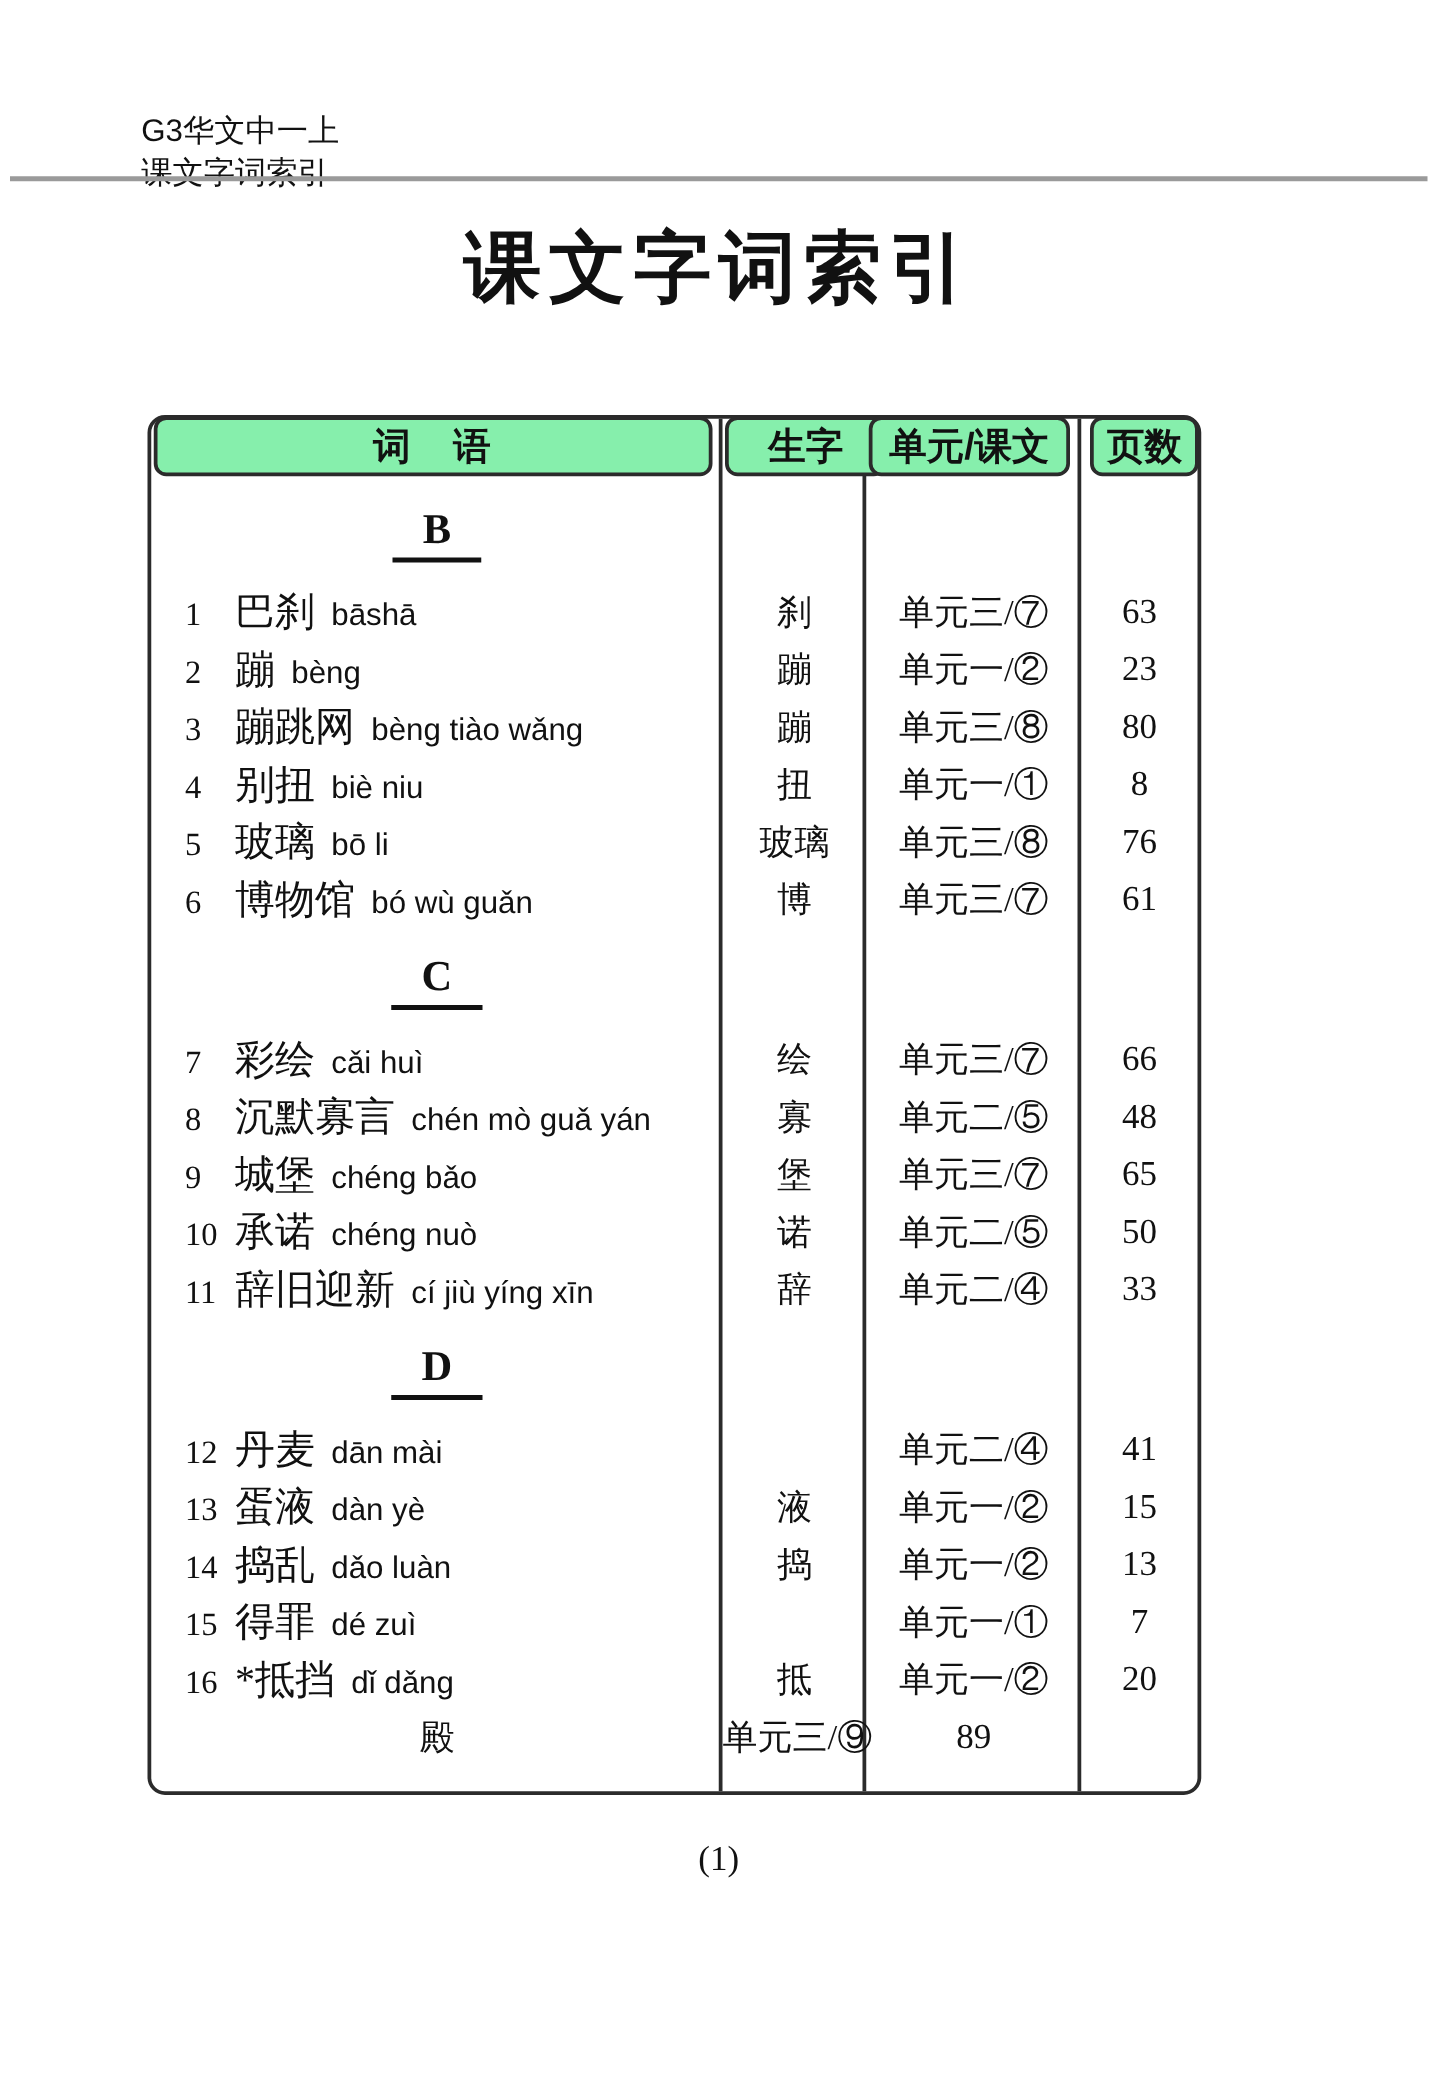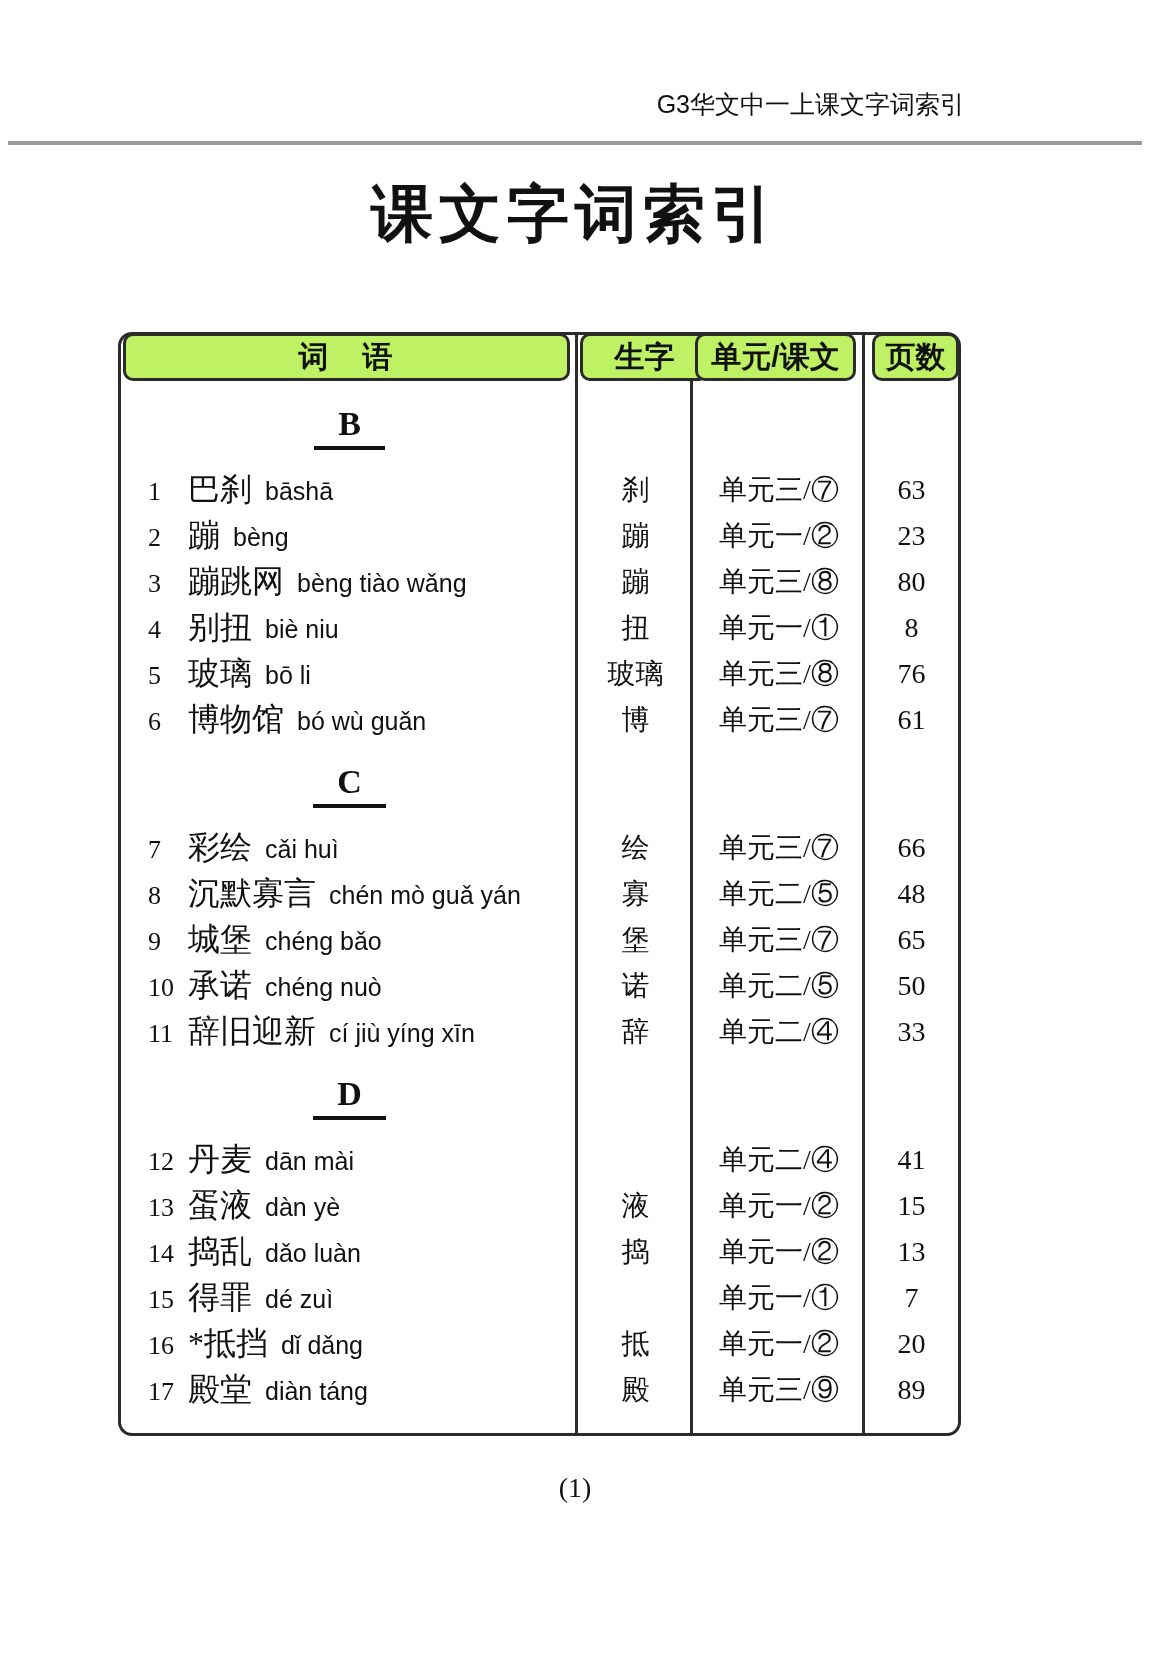--- a/index.html
+++ b/index.html
@@ -2,41 +2,41 @@
 <html><head>
 <meta charset="utf-8">
 <style>
   html,body { margin:0; padding:0; background:#fff; }
   .page {
     position:relative; width:1150px; height:1660px; background:#ffffff;
     font-family:"Liberation Serif", serif; color:#111; overflow:hidden;
   }
   .topbar {
     position:absolute; top:88px; left:113px; width:852px;
-    display:flex; justify-content:flex-end;
-    font-family:"Liberation Sans", sans-serif; font-size:25px; font-weight:500;
+    display:flex; justify-content:space-between;
+    font-family:"Liberation Sans", sans-serif; font-size:25px; font-weight:500;flex-direction:column;
   }
   .rule { position:absolute; top:141px; left:8px; right:8px; height:4px; background:#9a9a9a; }
   .title {
     position:absolute; top:172px; left:0; right:0; margin:0; text-align:center;
     font-family:"Liberation Sans", sans-serif; font-weight:800; font-size:62px; letter-spacing:6px;
   }
   .subtitle {
     position:absolute; top:283px; left:0; right:0; text-align:center;
     font-family:"Liberation Sans", sans-serif; font-size:27px; font-weight:500;
   }
   .table {
     position:absolute; left:118px; top:332px; width:843px; height:1104px;
     border:3px solid #2b2b2b; border-radius:14px; box-sizing:border-box;
   }
   .vline { position:absolute; top:0; bottom:0; width:3px; background:#2b2b2b; }
   .vline-1 { left:454px; } .vline-2 { left:569px; } .vline-3 { left:741px; }
   .hbox {
     position:absolute; top:-2px; height:48px; box-sizing:border-box;
-    background:#bef264; border:3px solid #2b2b2b; border-radius:10px;
+    background:#86efac; border:3px solid #2b2b2b; border-radius:10px;
     display:flex; align-items:center; justify-content:center;
     font-family:"Liberation Sans", sans-serif; font-weight:700; font-size:30px;
   }
   .hbox-word { left:2px;   width:447px; letter-spacing:2px; }
   .hbox-char { left:459px; width:129px; }
   .hbox-unit { left:574px; width:161px; }
   .hbox-page { left:751px; width:87px;  }
   .tbody { position:absolute; top:50px; left:0; right:0; }
   .section-letter-wrap { width:457px; text-align:center; margin:20px 0 6px; height:56px; }
   .section-letter {
@@ -263,25 +263,20 @@
       <span class="row-num">16</span>
       <span class="word">*抵挡</span>
       <span class="pinyin">dǐ dǎng</span>
     </div>
     <div class="cell-char">抵</div>
     <div class="cell-unit">单元一/②</div>
     <div class="cell-page">20</div>
   </div>
 
   <div class="row">
-    <div class="cell-word">
-      <span class="row-num">17</span>
-      <span class="word">殿堂</span>
-      <span class="pinyin">diàn táng</span>
-    </div>
     <div class="cell-char">殿</div>
     <div class="cell-unit">单元三/⑨</div>
     <div class="cell-page">89</div>
   </div>
 </div>
   </div>
 
   <div class="footer">(1)</div>
 </div>
 

